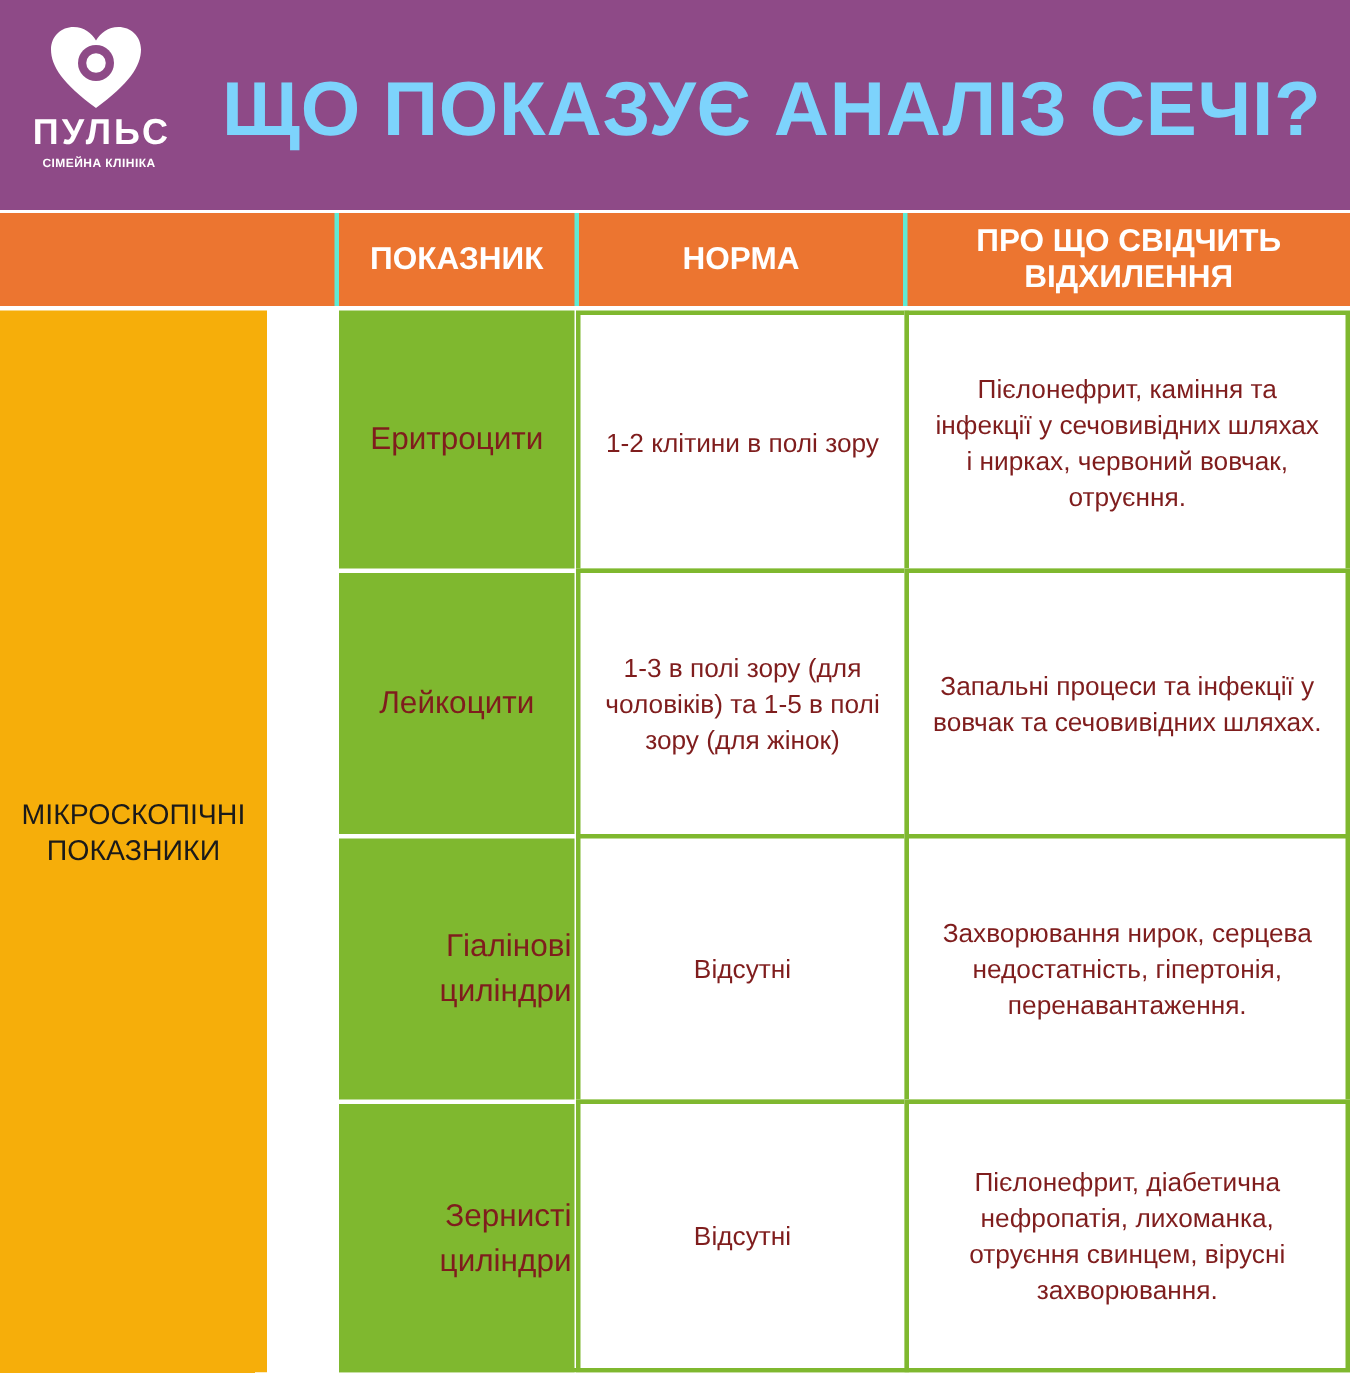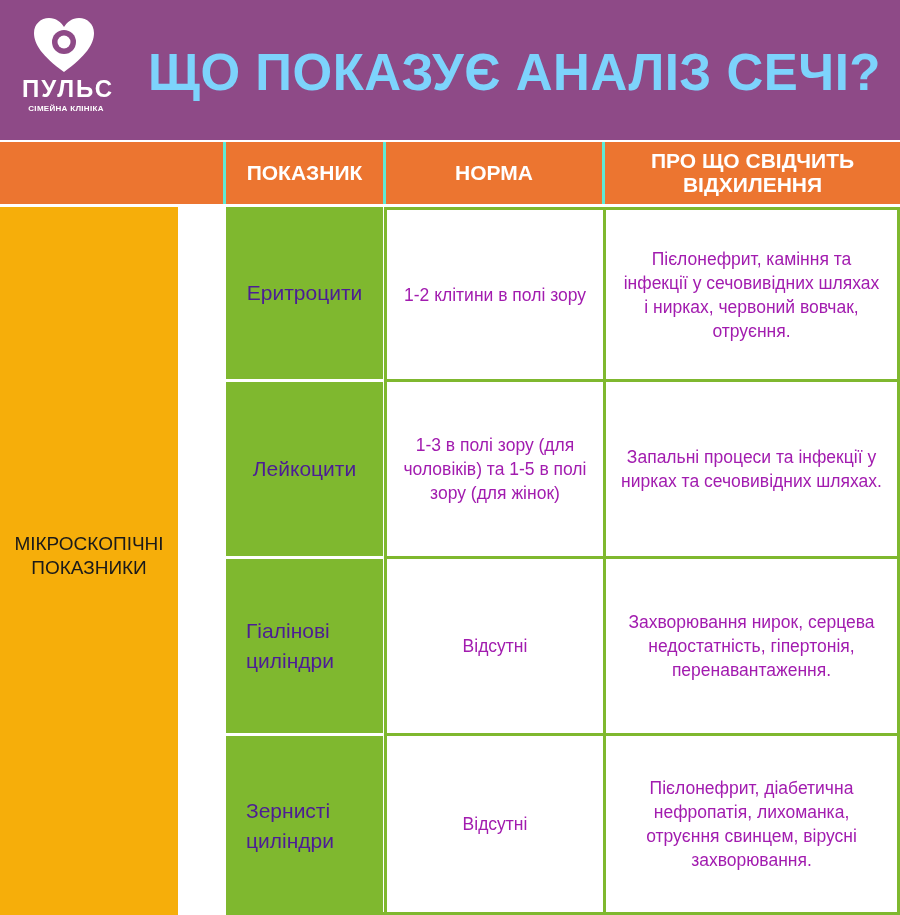--- a/index.html
+++ b/index.html
@@ -46,27 +46,27 @@
   .group-cell {
     position: absolute; left: 0; top: 207px; width: 178px; height: 708px;
     background: #f6ae0a; color: #1a1a1a;
     font-family: "Liberation Sans", sans-serif; font-size: 19px; line-height: 24px;
     text-align: center; display: flex; align-items: center; justify-content: center;
     padding: 0 12px 10px 12px;
   }
 
   .ind {
     position: absolute; left: 226px; width: 157px; background: #7fb82f;
-    color: #4c1d95; font-family: "Liberation Sans", sans-serif; font-size: 21px;
-    line-height: 30px; text-align: left;
-    display: flex; align-items: center; justify-content: center; padding: 0 20px;
+    color: #7f1d1d; font-family: "Liberation Sans", sans-serif; font-size: 21px;
+    line-height: 30px; text-align: right;
+    display: flex; align-items: center; justify-content: center; padding: 0 2px;
   }
   .cell {
     position: absolute; background: #ffffff; border: 3px solid #7fb82f;
-    color: #a21caf; font-family: "Liberation Sans", sans-serif; font-size: 17.5px;
+    color: #7f1d1d; font-family: "Liberation Sans", sans-serif; font-size: 17.5px;
     line-height: 24px; text-align: center;
     display: flex; align-items: center; justify-content: center; padding: 0 10px;
   }
   .cell-norm { left: 384px; width: 222px; }
   .cell-dev { left: 603px; width: 297px; padding: 0 14px; }
   .bottom-bar {
     position: absolute; left: 226px; top: 912px; width: 674px; height: 3px; background: #7fb82f;
   }
 </style>
 </head>
@@ -93,21 +93,21 @@
 </div>
 
 <div class="group-cell">МІКРОСКОПІЧНІ ПОКАЗНИКИ</div>
 
 <div class="ind" style="top:207px;height:172px;">Еритроцити</div>
 <div class="cell cell-norm" style="top:207px;height:175px;">1-2 клітини в полі зору</div>
 <div class="cell cell-dev" style="top:207px;height:175px;">Пієлонефрит, каміння та інфекції у сечовивідних шляхах і нирках, червоний вовчак, отруєння.</div>
 
 <div class="ind" style="top:382px;height:174px;">Лейкоцити</div>
 <div class="cell cell-norm" style="top:379px;height:180px;">1-3 в полі зору (для чоловіків) та 1-5 в полі зору (для жінок)</div>
-<div class="cell cell-dev" style="top:379px;height:180px;">Запальні процеси та інфекції у нирках та сечовивідних шляхах.</div>
+<div class="cell cell-dev" style="top:379px;height:180px;">Запальні процеси та інфекції у вовчак та сечовивідних шляхах.</div>
 
 <div class="ind" style="top:559px;height:174px;">Гіалінові циліндри</div>
 <div class="cell cell-norm" style="top:556px;height:180px;">Відсутні</div>
 <div class="cell cell-dev" style="top:556px;height:180px;">Захворювання нирок, серцева недостатність, гіпертонія, перенавантаження.</div>
 
 <div class="ind" style="top:736px;height:179px;">Зернисті циліндри</div>
 <div class="cell cell-norm" style="top:733px;height:182px;">Відсутні</div>
 <div class="cell cell-dev" style="top:733px;height:182px;">Пієлонефрит, діабетична нефропатія, лихоманка, отруєння свинцем, вірусні захворювання.</div>
 
 <div class="bottom-bar"></div>

